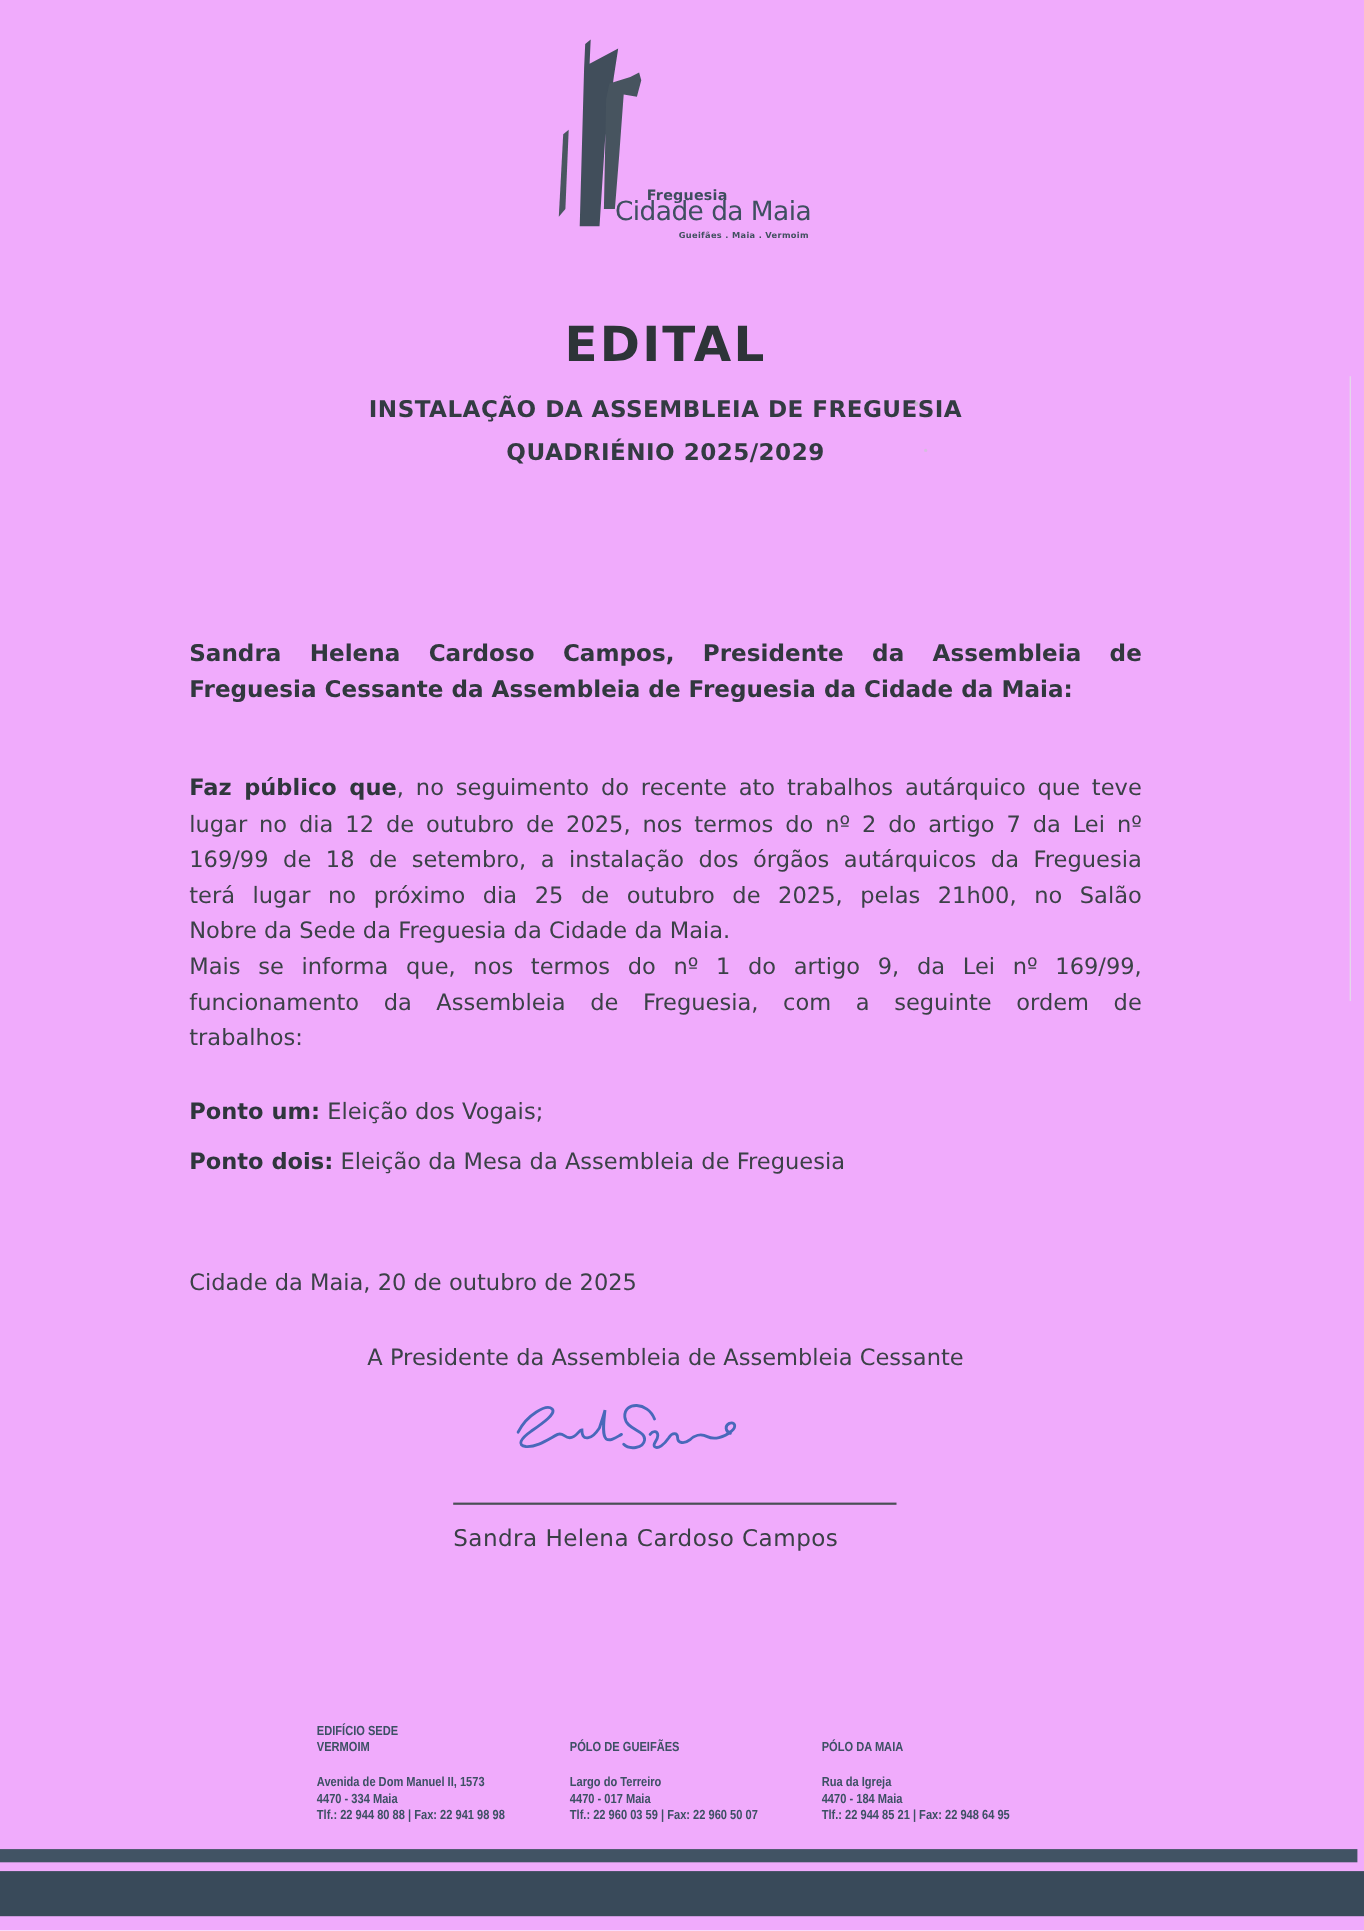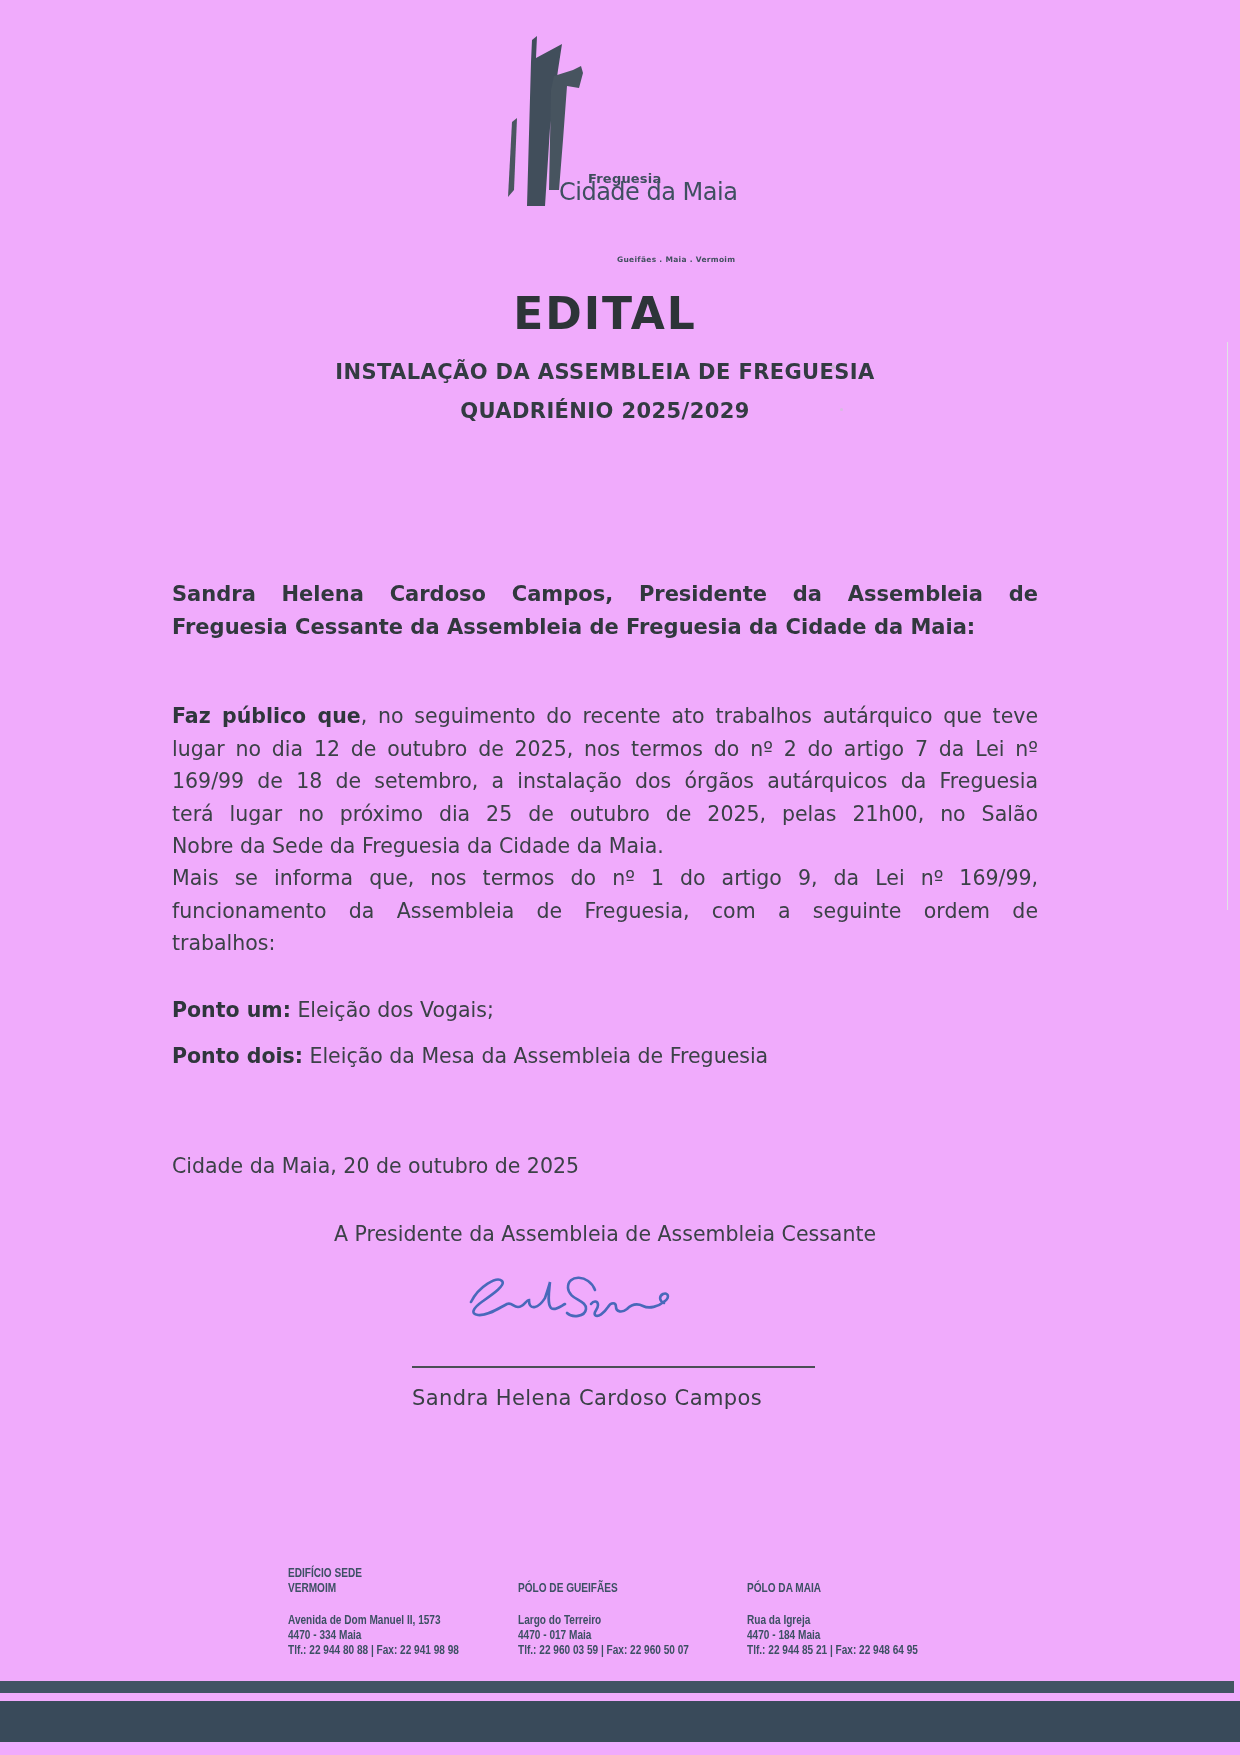--- a/index.html
+++ b/index.html
@@ -5,21 +5,21 @@
   html,body{margin:0;padding:0;background:#ffffff;}
   .page{
     position:relative;width:1240px;height:1755px;overflow:hidden;
     background:#f0abfc;font-family:"DejaVu Sans",sans-serif;color:#3b4147;
   }
   
   .logo{position:absolute;left:505px;top:28px;width:260px;height:190px;}
   .logo-mark{position:absolute;left:0;top:0;}
   .logo-freguesia{position:absolute;left:83px;top:143px;font-size:13px;font-weight:bold;color:#3e4d5d;letter-spacing:.2px;}
   .logo-name{position:absolute;left:54px;top:150px;font-size:24px;font-weight:500;color:#3f4f60;letter-spacing:-.5px;white-space:nowrap;}
-  .logo-localities{position:absolute;left:112px;top:181px;font-size:7.5px;font-weight:bold;color:#41505f;letter-spacing:.3px;white-space:nowrap;margin-top:46px;}
+  .logo-localities{position:absolute;left:112px;top:181px;font-size:7.5px;font-weight:bold;color:#41505f;letter-spacing:.3px;white-space:nowrap;}
   
   .h-wrap{position:absolute;left:172px;width:866px;text-align:center;}
   .h-title{top:288px;font-size:44px;line-height:52px;font-weight:bold;color:#2d3438;letter-spacing:2px;}
   .h-sub1{top:360px;font-size:21px;font-weight:bold;color:#333b42;letter-spacing:.4px;}
   .h-sub2{top:399px;font-size:21px;font-weight:bold;color:#333b42;letter-spacing:.4px;}
   
   .col{position:absolute;left:172px;width:866px;}
   .bline{font-size:20.5px;line-height:32.5px;color:#3b4147;}
   .just{text-align:justify;text-align-last:justify;}
   .intro{top:578px;font-weight:bold;color:#31383e;}

